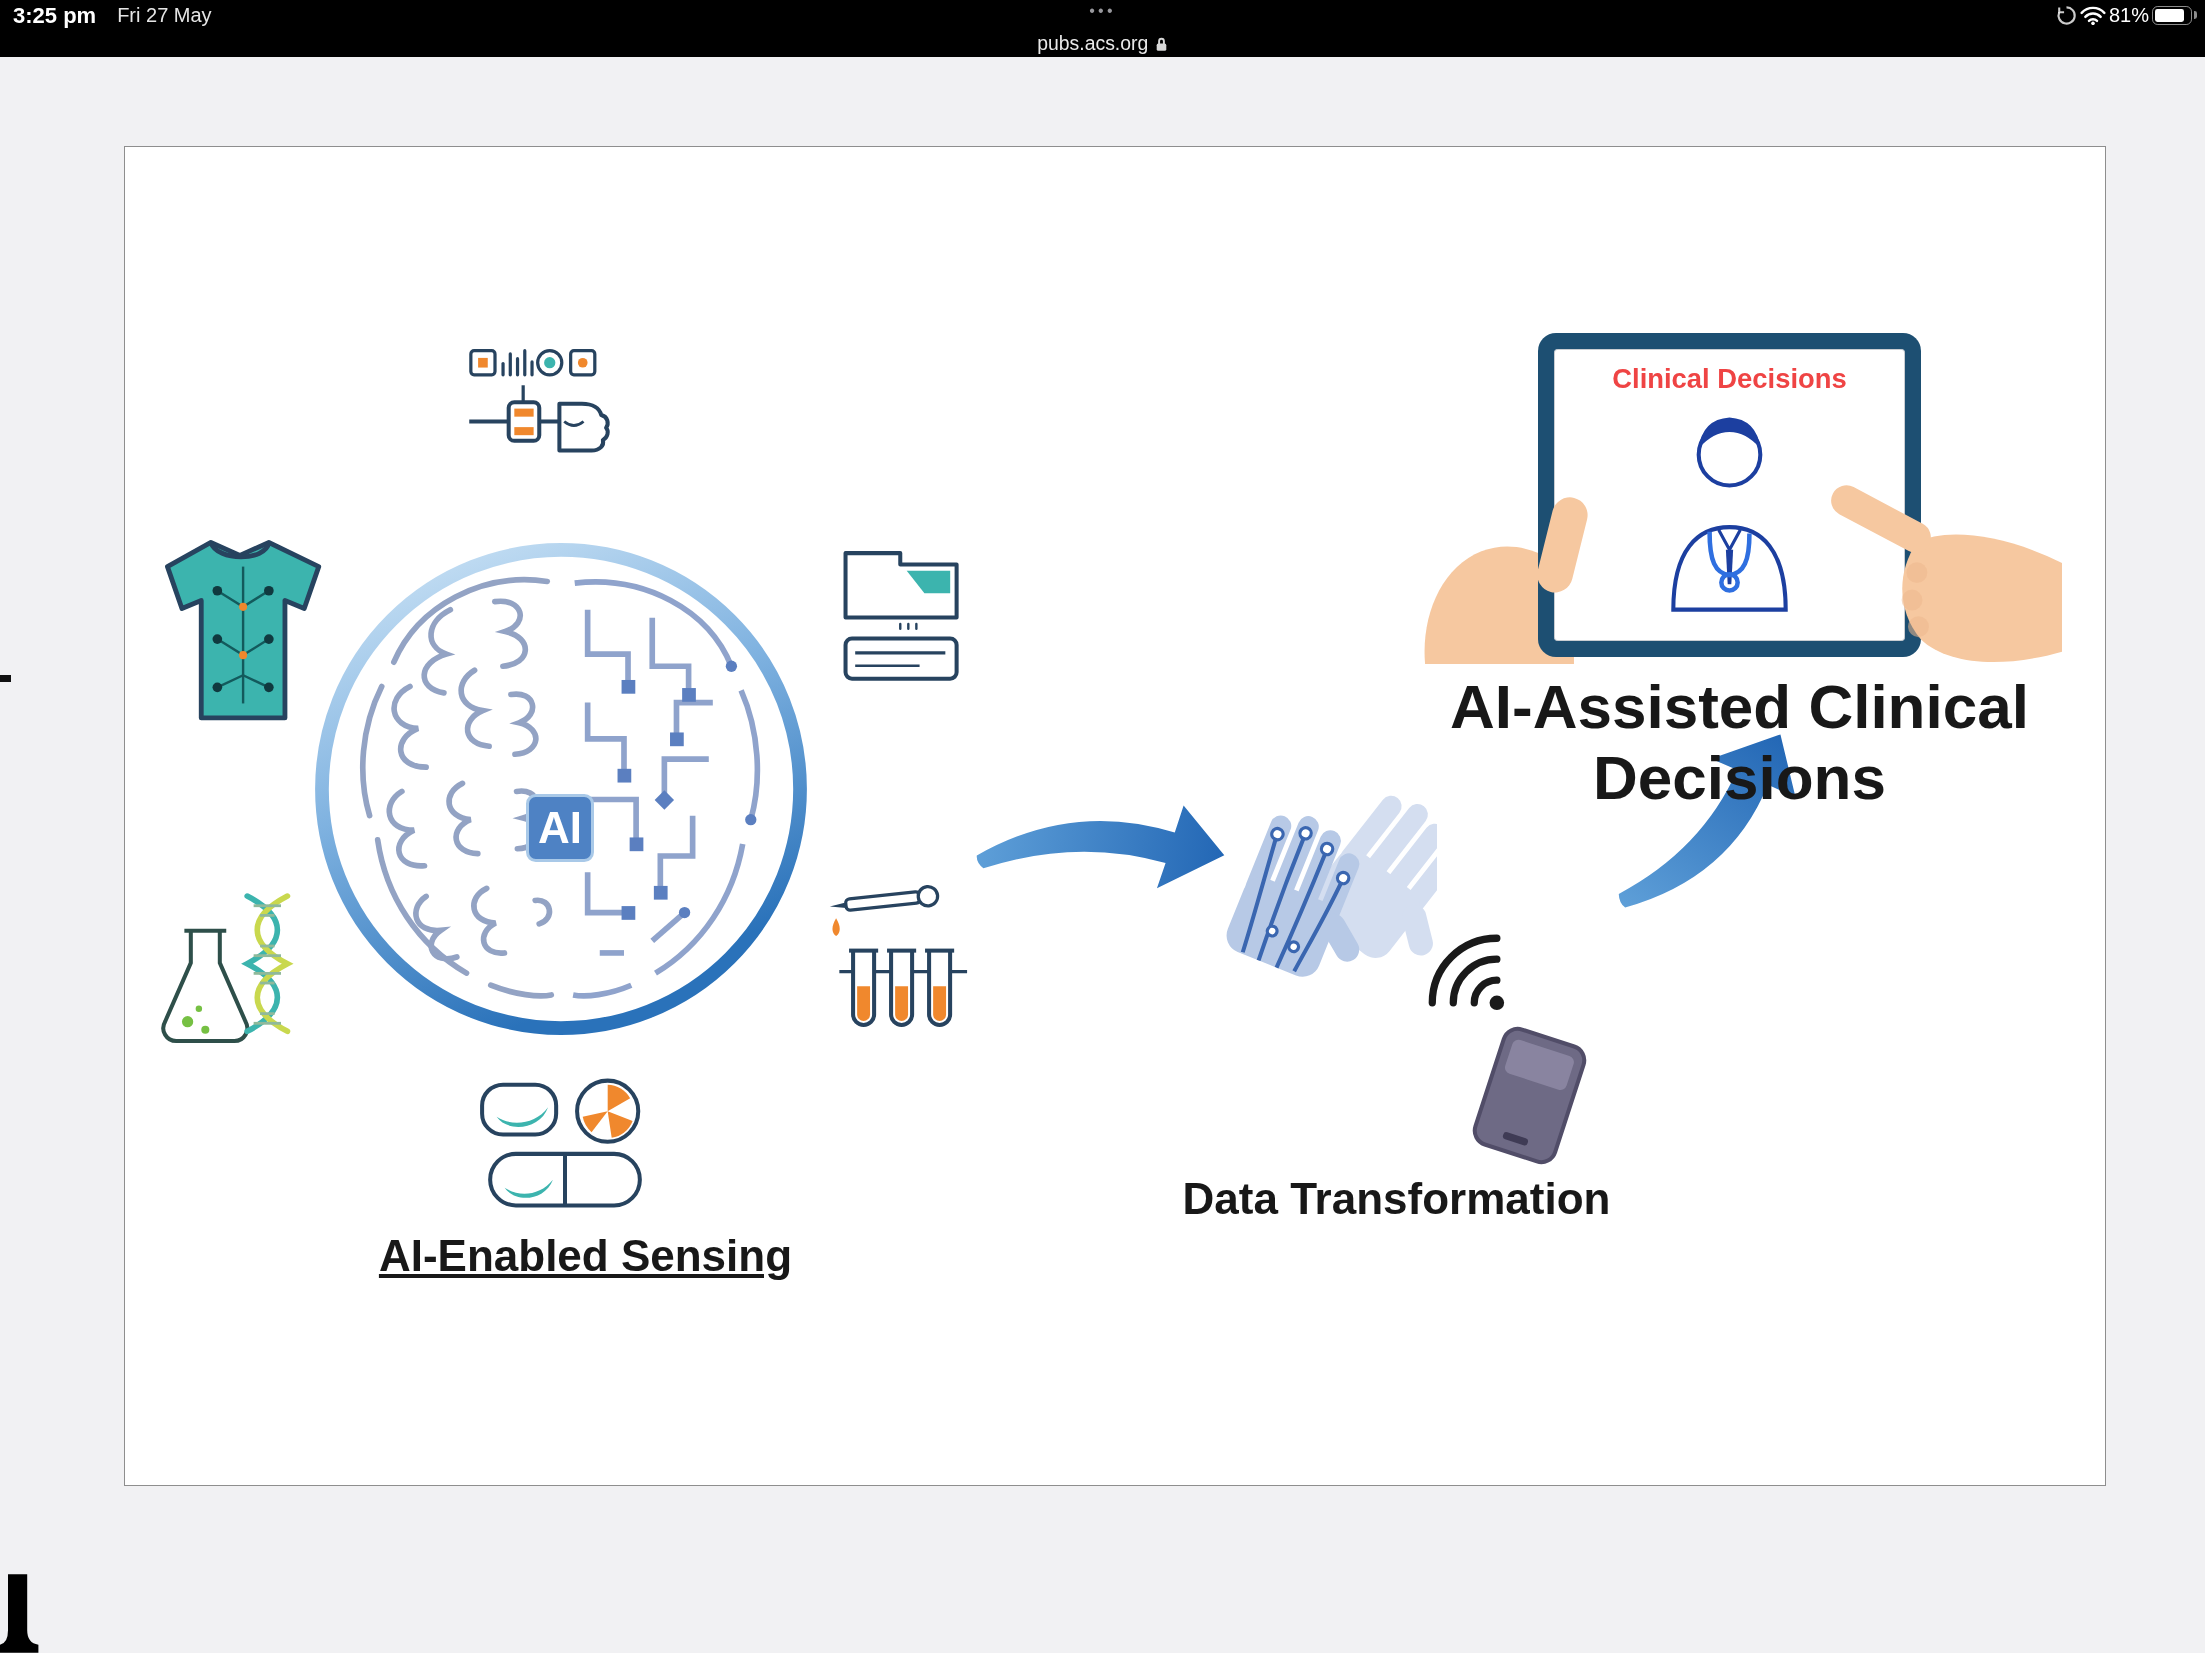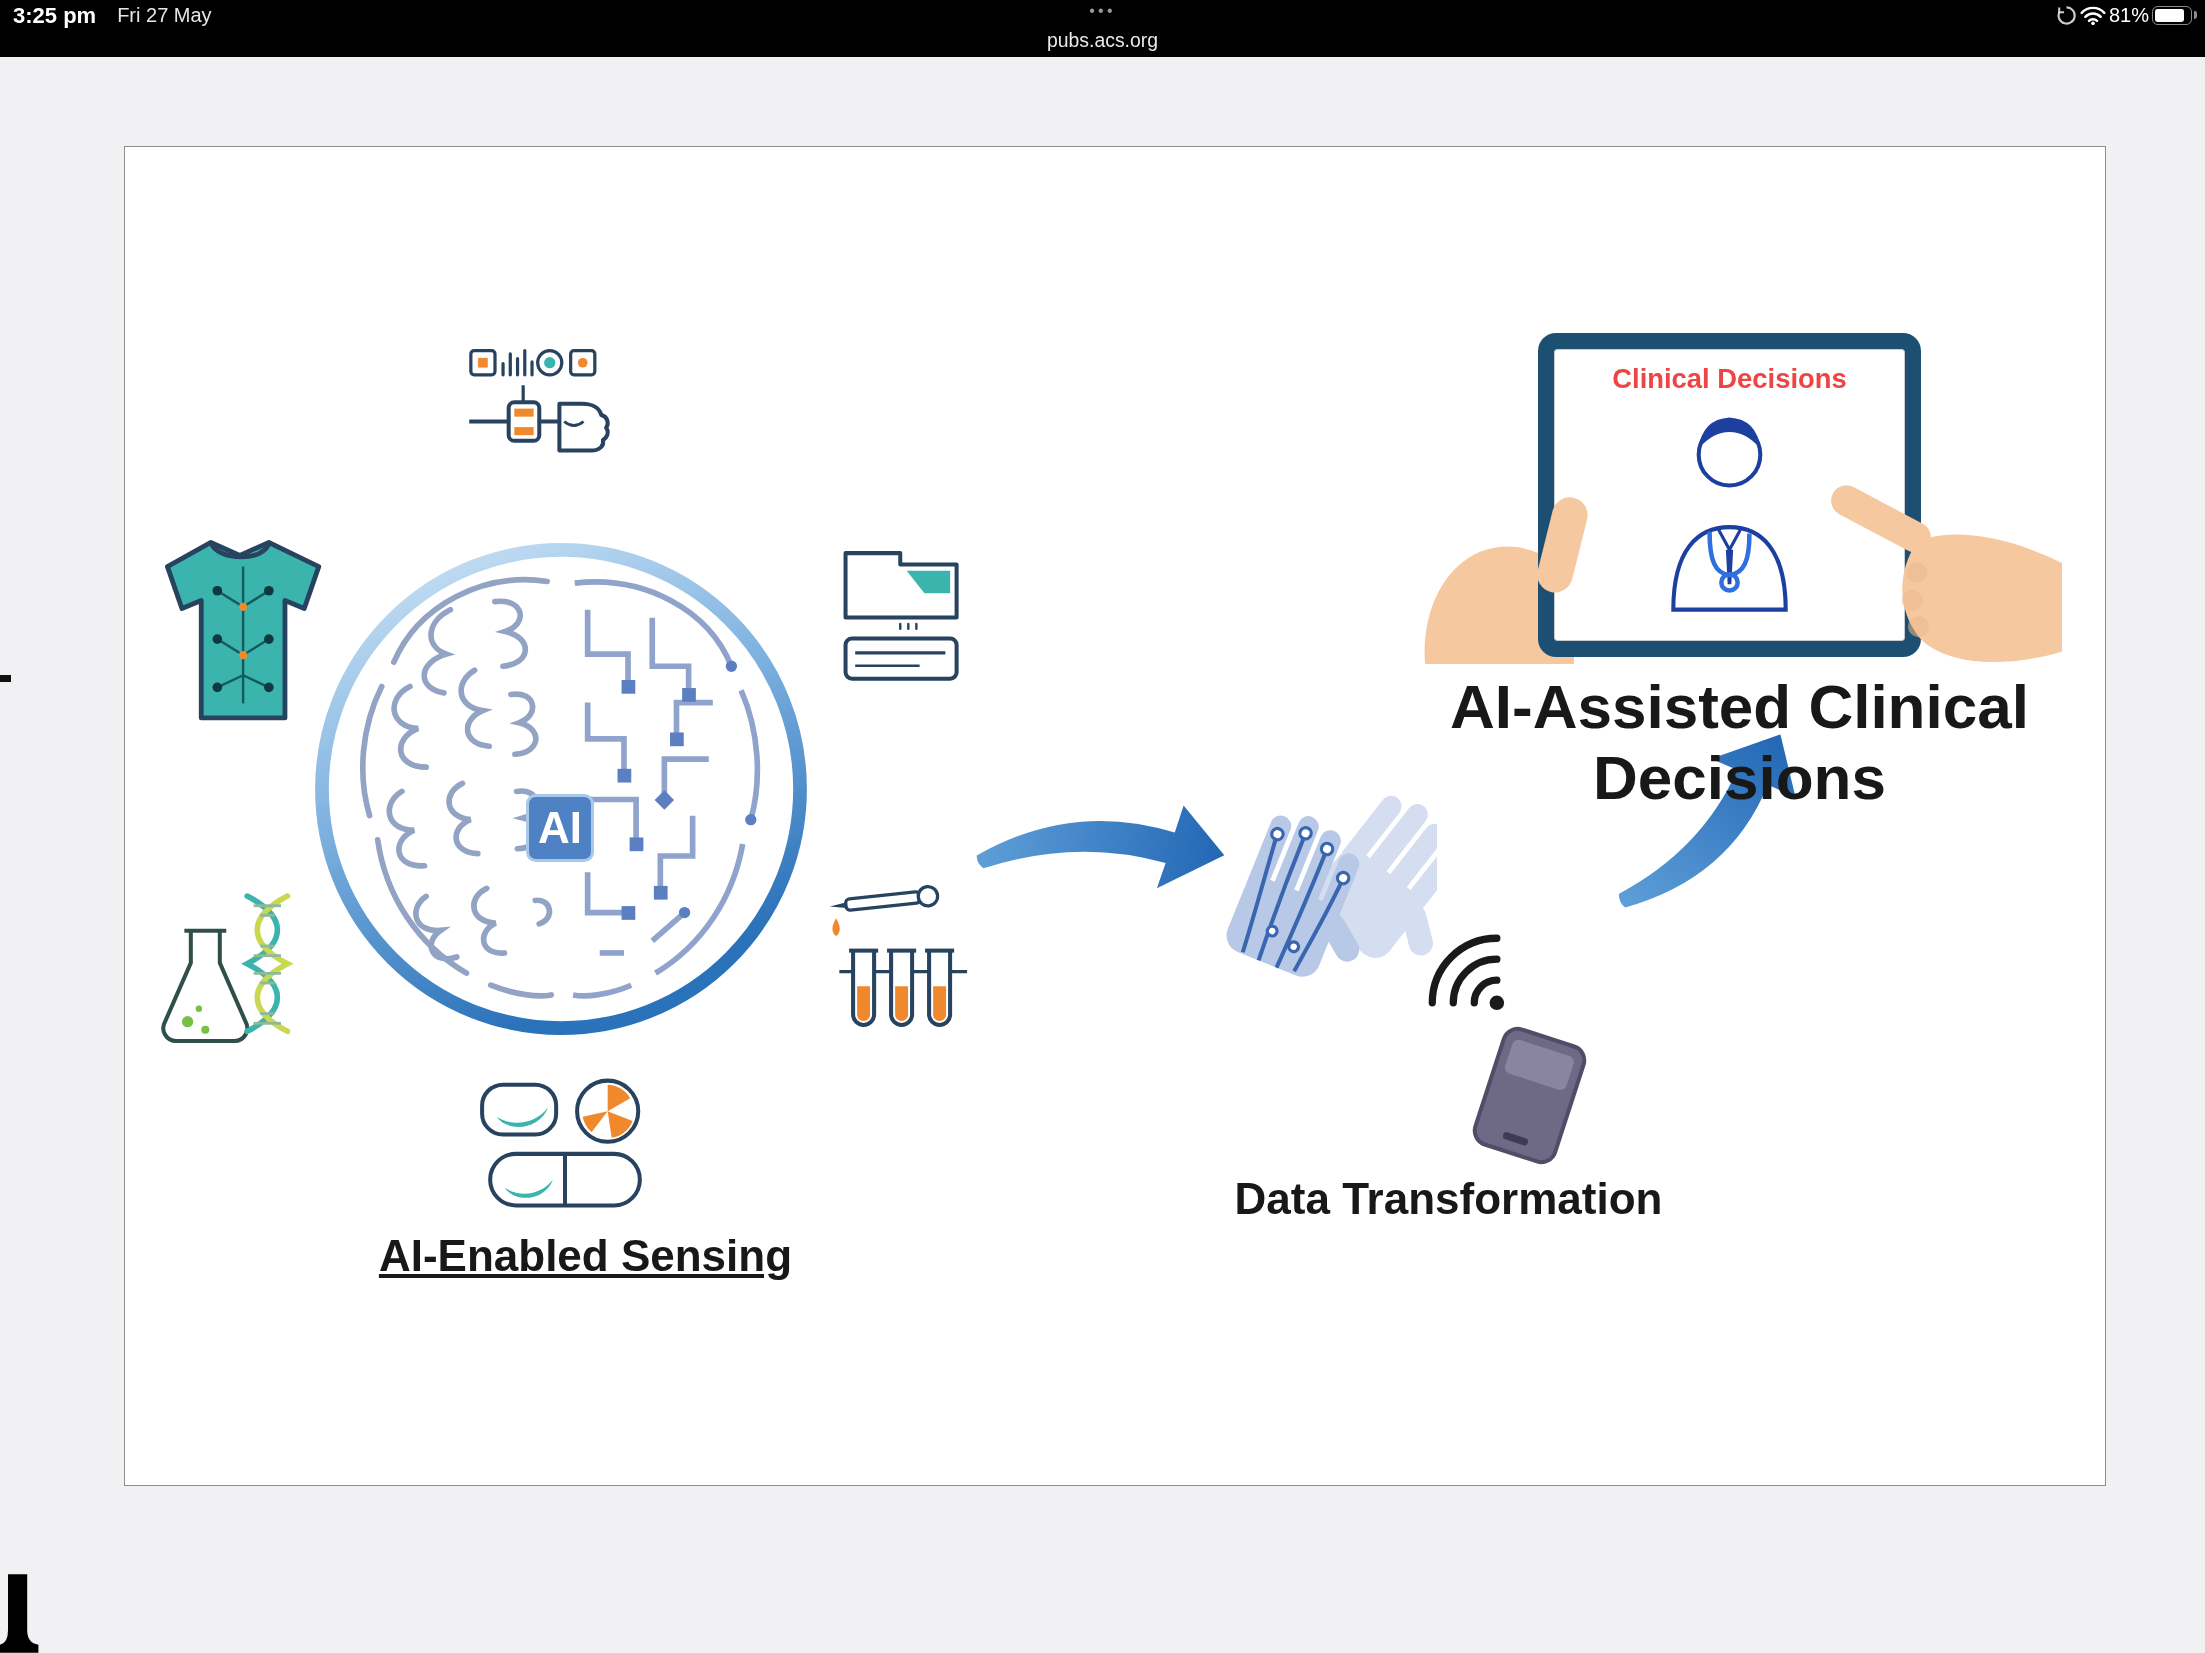--- a/index.html
+++ b/index.html
@@ -16,27 +16,27 @@
   .statusbar { position:absolute; top:0; left:0; width:100%; height:57px; background:#000; color:#fff; z-index:50; }
   .sb-row1 { position:absolute; top:0; left:0; width:100%; height:31px; display:flex; align-items:center; padding:14px 13px; }
   .sb-time { font-size:22px; font-weight:bold; color:#fff; }
   .sb-date { font-size:20px; color:#e5e5e5; margin-left:21px; }
   .sb-dots { position:absolute; top:3.2px; left:50%; transform:translateX(-50%); color:#98989d; font-size:16px; letter-spacing:3.2px; line-height:16px; }
   .sb-right { margin-left:auto; display:flex; align-items:center; gap:3px; }
   .sb-batt-pct { font-size:20px; color:#fff; }
   .battery { position:relative; width:40px; height:19.4px; border:1.6px solid rgba(255,255,255,0.55); border-radius:5.7px; }
   .battery .fill { position:absolute; left:2.4px; top:2.4px; bottom:2.4px; width:76%; background:#fff; border-radius:2.4px; }
   .battery .nub { position:absolute; right:-5.7px; top:50%; transform:translateY(-50%); width:3.2px; height:8px; background:rgba(255,255,255,0.55); border-radius:0 2.4px 2.4px 0; }
-  .sb-url { position:absolute; top:30px; left:0; width:100%; height:27px; display:flex; justify-content:center; align-items:center; gap:6.5px; font-size:19.4px; color:#e9e9e9;flex-direction:column; }
+  .sb-url { position:absolute; top:30px; left:0; width:100%; height:27px; display:flex; justify-content:center; align-items:center; gap:6.5px; font-size:19.4px; color:#e9e9e9; }
 
   
   .panel { position:absolute; left:124px; top:146px; width:1982px; height:1340px; background:#fff; border:1.6px solid #8e8e8e; }
   .fig-label { position:absolute; font-weight:bold; color:#181818; text-align:center; }
   .label-sensing { left:186px; top:1084px; width:549px; font-size:44px;text-decoration:underline; }
-  .label-transform { left:1065px; top:1027px; width:517px; font-size:44px; }
+  .label-transform { left:1013px; top:1027px; width:517px; font-size:44px; }
   .label-decisions { left:1211px; top:524px; width:807px; font-size:62px; }
 
   .ai-badge {
     position:absolute; left:401px; top:647px; width:68px; height:68px;
     background:#4e82c4; border:3.2px solid #a9c9e8; border-radius:9.7px;
     display:flex; align-items:center; justify-content:center;
     color:#ffffff; font-size:44px; font-weight:bold;
   }
 
   

